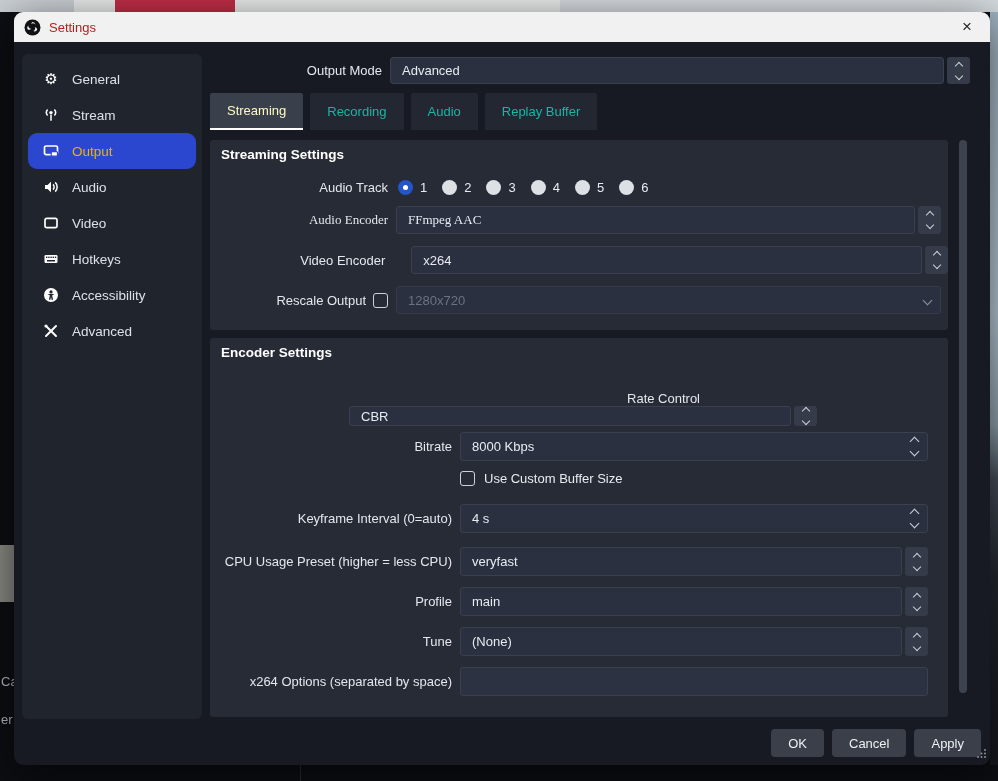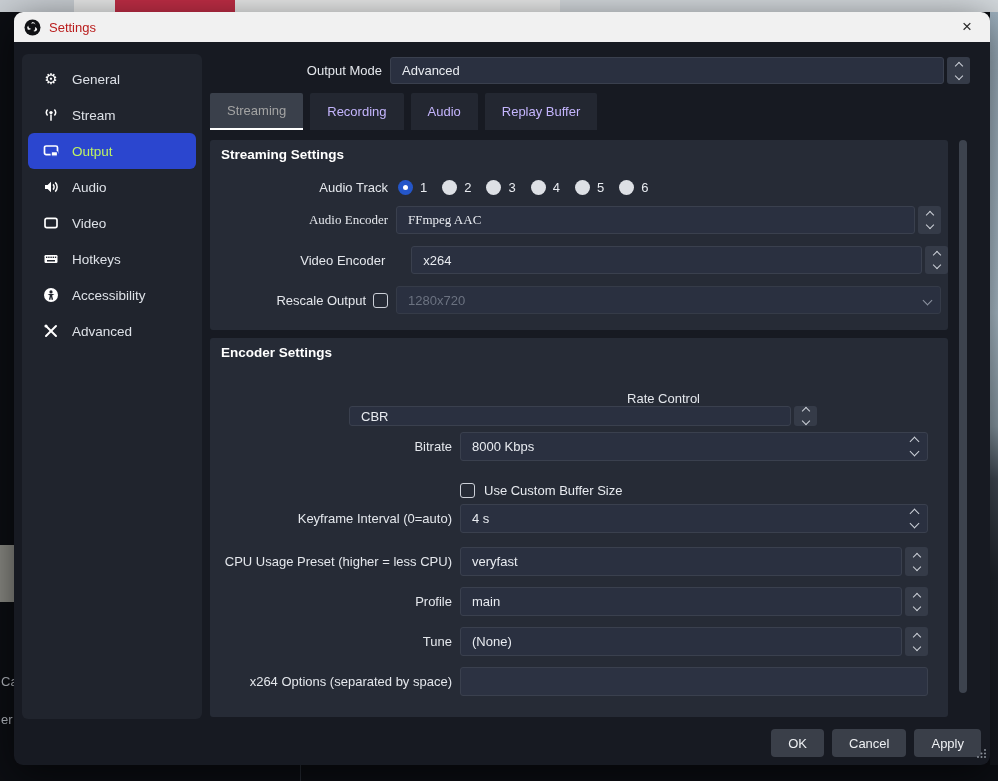--- a/index.html
+++ b/index.html
@@ -34,21 +34,21 @@
   .titlebar .logo { width:17px; height:17px; margin-right:8px; display:flex; }
   .titlebar .title { font-size:13px; color:#b91c1c; }
   .titlebar .close { margin-left:auto; width:26px; height:26px; display:flex; align-items:center;
     justify-content:center; font-size:17px; color:#2a2a2a; cursor:default; }
 
   
   .sidebar { position:absolute; left:8px; top:42px; width:180px; height:665px;
     background:#20242d; border-radius:6px; padding-top:7px; }
   .side-item { height:36px; margin:0 6px; border-radius:6px; display:flex; align-items:center;
     gap:12px; padding-left:14px; font-size:13.5px; color:#dde1e7; }
-  .side-item.selected { background:#2b46cf; color:#bef264; }
+  .side-item.selected { background:#2b46cf; color:#eab308;border-radius:9px; }
   .side-ico { width:18px; height:18px; display:flex; align-items:center; justify-content:center;
     font-size:15px; color:#fff; }
   .side-ico svg { display:block; }
 
   
   .lbl { font-size:13px; color:#e4e7ec; }
   .row-outputmode { position:absolute; left:180px; top:45px; display:flex; align-items:center; }
   .row-outputmode .lbl { width:188px; text-align:right; margin-right:8px; }
 
   
@@ -72,23 +72,23 @@
   .textfield { background:#2c3242; border:1px solid #3a404e; border-radius:3px; height:29px; }
 
   .checkbox { width:15px; height:15px; border:1.6px solid #ccd0d8; border-radius:3px; background:transparent; }
   .radio { width:15px; height:15px; border-radius:50%; background:#dde0e5; position:relative; }
   .radio.checked { background:#2456c9; }
   .radio.checked::after { content:""; position:absolute; left:5px; top:5px; width:5px; height:5px;
     border-radius:50%; background:#fff; }
 
   
   .tabs { position:absolute; left:196px; top:81px; display:flex; gap:7px; height:37px; }
-  .tab { background:#232731; color:#c4b5fd; font-size:13px; padding:0 17px; display:flex;
+  .tab { background:#232731; color:#14b8a6; font-size:13px; padding:0 17px; display:flex;
     align-items:center; border-radius:2px 2px 0 0; }
-  .tab.active { background:#3a404b; color:#a3a3a3; border-bottom:2px solid #ffffff; }
+  .tab.active { background:#3a404b; color:#fef9c3; border-bottom:2px solid #ffffff; }
 
   
   .groupbox { position:absolute; left:196px; width:738px; background:#262b36; border-radius:3px; }
   .gb1 { top:128px; height:190px; }
   .gb2 { top:326px; height:379px; }
   .gb-title { font-size:13.5px; font-weight:bold; color:#ffffff; padding:7px 0 0 11px; }
   .frow { display:flex; align-items:center; position:absolute; left:0; width:100%; }
   .r-label { width:178px; text-align:right; font-size:13px; color:#e4e7ec;
     display:flex; align-items:center; justify-content:flex-end; gap:7px; }
   .r-label2 { width:242px; text-align:right; font-size:13px; color:#e4e7ec; flex:none;
@@ -325,21 +325,21 @@
 
     <div class="frow" style="top:94px; height:29px;">
       <div class="r-label2">Bitrate</div>
       <div class="spinbox ctrl" style="height:29px;">
         <span>8000 Kbps</span>
         <span class="arr-up"></span>
         <span class="arr-dn"></span>
       </div>
     </div>
 
-    <div class="frow" style="top:144px; height:16px;">
+    <div class="frow" style="top:132px; height:16px;">
       <div class="r-label2"></div>
       <span class="checkbox" style="margin-left:8px;"></span>
       <span class="chk-row-label">Use Custom Buffer Size</span>
     </div>
 
     <div class="frow" style="top:166px; height:29px;">
       <div class="r-label2">Keyframe Interval (0=auto)</div>
       <div class="spinbox ctrl" style="height:29px;">
         <span>4 s</span>
         <span class="arr-up"></span>

